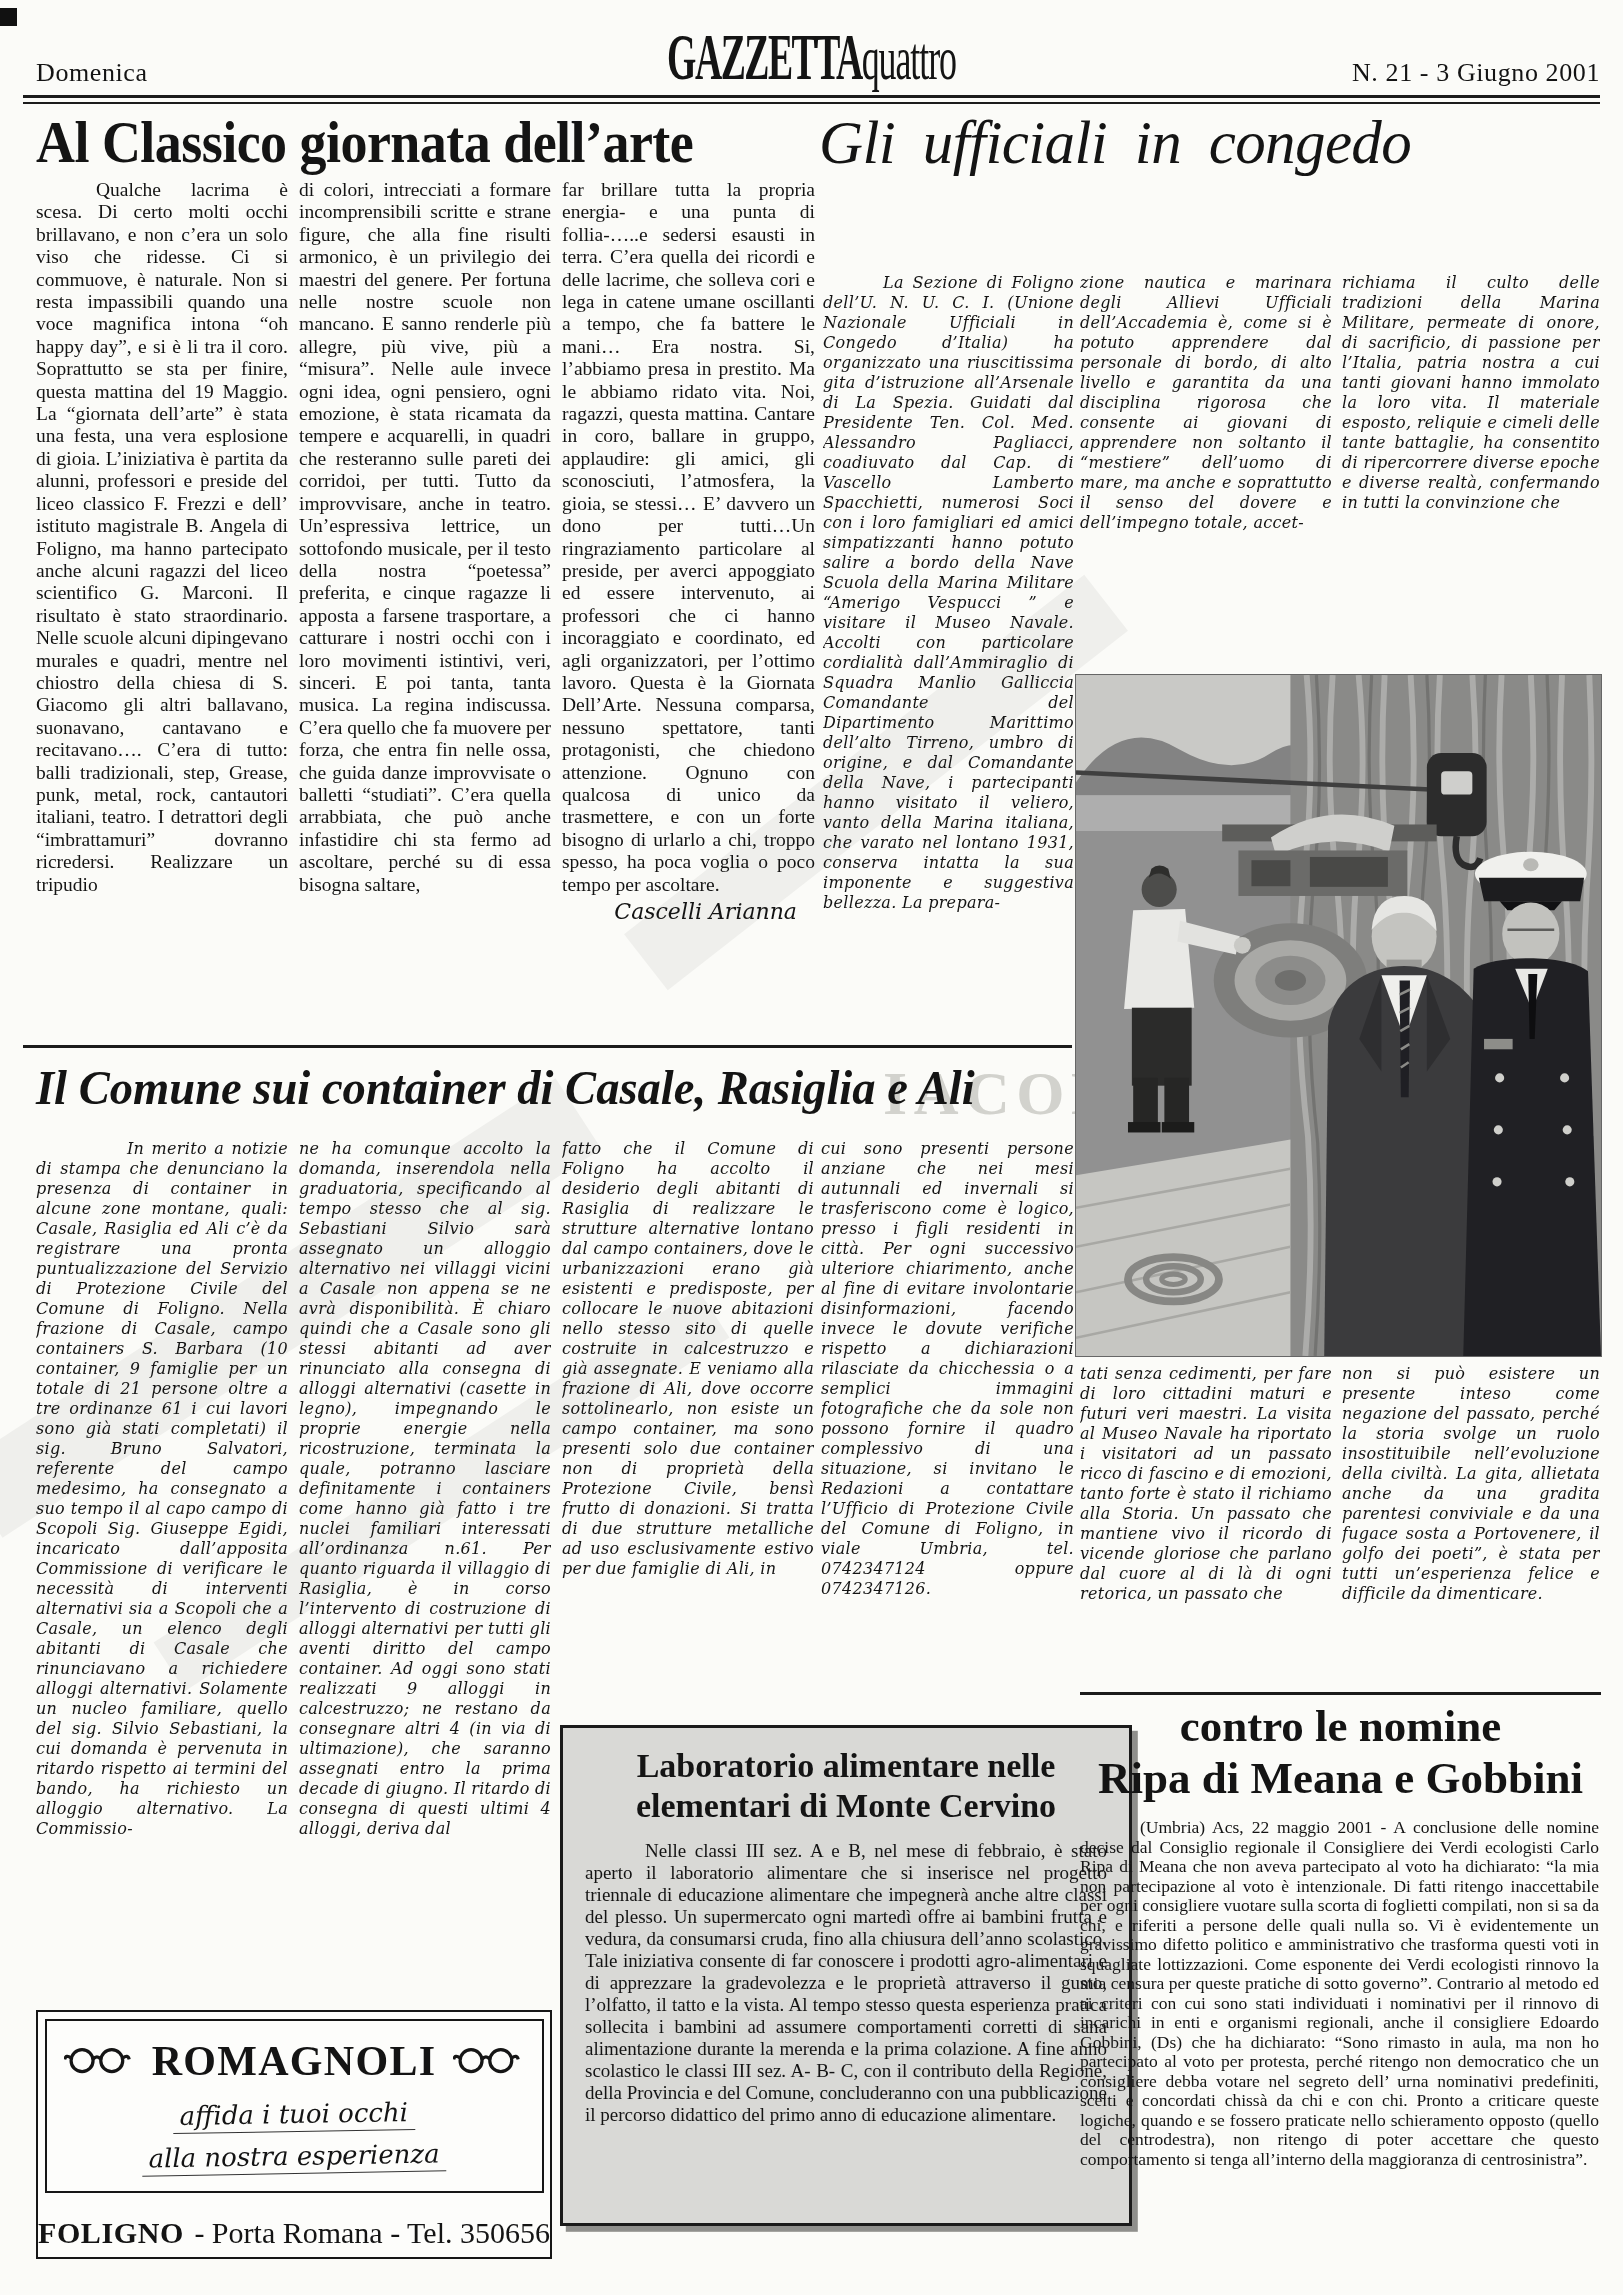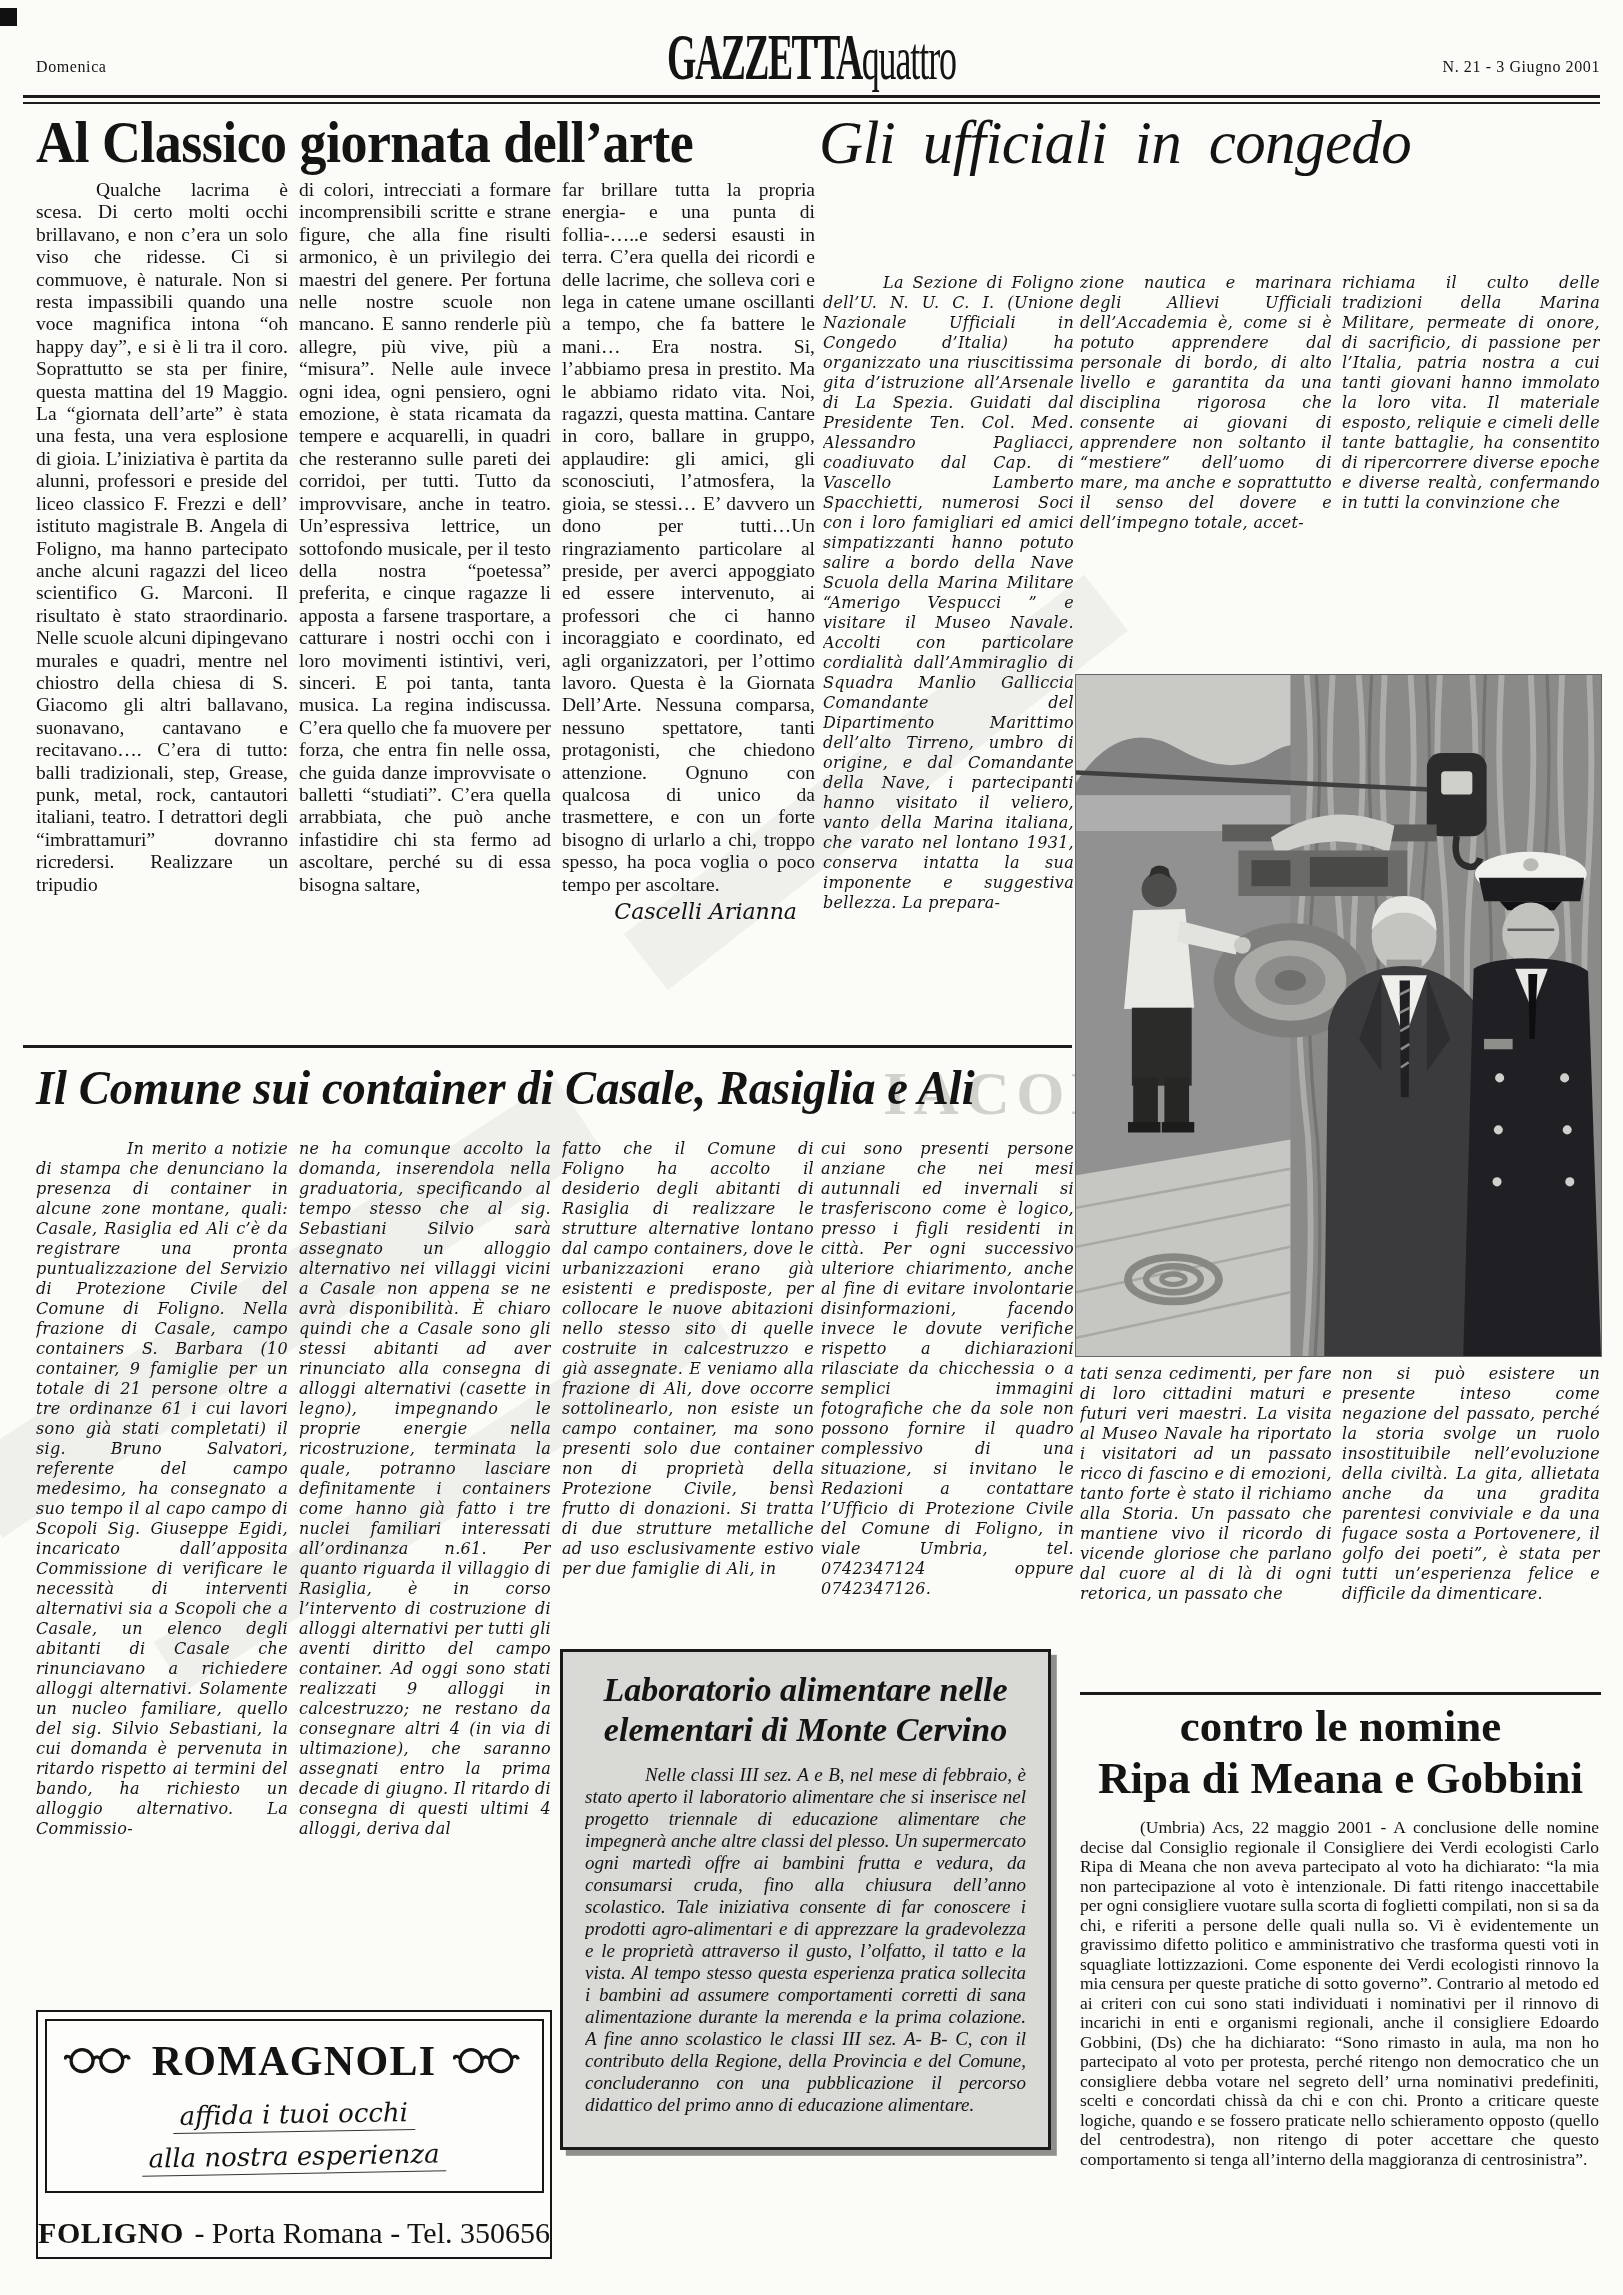--- a/index.html
+++ b/index.html
@@ -4,21 +4,21 @@
 <style>
   html,body{margin:0;padding:0;background:#e8e8e4;}
   .page{
     position:relative; width:1623px; height:2295px;
     background:#fbfbf8; color:#141414; overflow:hidden;
     font-family:"Liberation Serif", serif;
   }
   .abs{position:absolute;}
   .z1{z-index:2;}
   
-  .small-head{font-size:16px; letter-spacing:0.6px;}
+  .small-head{font-size:26px; letter-spacing:0.6px;}
   .masthead{left:0;right:0;top:19.5px;text-align:center;white-space:nowrap;
     transform:scaleX(0.58); transform-origin:50% 100%; z-index:3;}
   .masthead .main{font-size:65px;font-weight:bold;letter-spacing:-2.6px;}
   .masthead .sub{font-size:62px;font-weight:normal;letter-spacing:-1.9px;}
   .rule{background:#1b1b1b;}
   
   .h-arte{font-size:60px;font-weight:bold;white-space:nowrap;
     transform:scaleX(.90);transform-origin:left top;letter-spacing:-0.6px;}
   .h-vesp{width:781px;text-align:left;font-style:italic;font-weight:normal;
     font-size:61px;line-height:77px;white-space:nowrap;word-spacing:13px;letter-spacing:-0.6px;}
@@ -27,22 +27,22 @@
   .h-ripa{width:521px;text-align:center;font-weight:bold;font-size:45px;line-height:52px;white-space:nowrap;}
   
   .serif-col{font-size:19.5px;line-height:22.4px;text-align:justify;overflow:hidden;}
   .ital-col{font-family:"DejaVu Serif",serif;font-style:italic;font-size:16px;
     line-height:20px;letter-spacing:0.3px;text-align:justify;overflow:hidden;}
   .ind{text-indent:60px;}
   .signature{font-style:italic;font-size:22px;text-align:right;padding-right:18px;margin-top:2.6px;
     font-family:"DejaVu Serif",serif;}
   .ripa-body{font-size:17.5px;line-height:19.5px;text-align:justify;overflow:hidden;}
   
-  .lab-box{left:560px;top:1649px;width:491px;height:501px;background:#d9d9d6;
-    border:3.2px solid #1a1a1a;box-sizing:border-box;box-shadow:5.8px 5.8px 0 #8f8f8c;z-index:2;font-style:italic;}
+  .lab-box{left:560px;top:1725px;width:572px;height:501px;background:#d9d9d6;
+    border:3.2px solid #1a1a1a;box-sizing:border-box;box-shadow:5.8px 5.8px 0 #8f8f8c;z-index:2;}
   .lab-title{text-align:center;font-weight:bold;font-size:34px;line-height:40px;margin-top:18px;white-space:nowrap;}
   .lab-body{font-size:19px;line-height:22px;text-align:justify;margin:14.3px 22px 0 22px;overflow:hidden;height:364px;}
   
   .ad-outer{left:36px;top:2010px;width:516px;height:249px;border:2.6px solid #161616;
     box-sizing:border-box;background:#fdfdfb;z-index:2;}
   .ad-inner{margin:6.5px;border:2.6px solid #161616;height:174px;box-sizing:border-box;
     display:flex;flex-direction:column;align-items:center;justify-content:center;}
   .ad-name-row{display:flex;align-items:center;gap:17px;}
   .ad-name{font-size:42px;font-weight:bold;letter-spacing:1.3px;}
   .ad-script{font-family:"DejaVu Serif",serif;font-style:italic;font-size:26px;line-height:34px;

